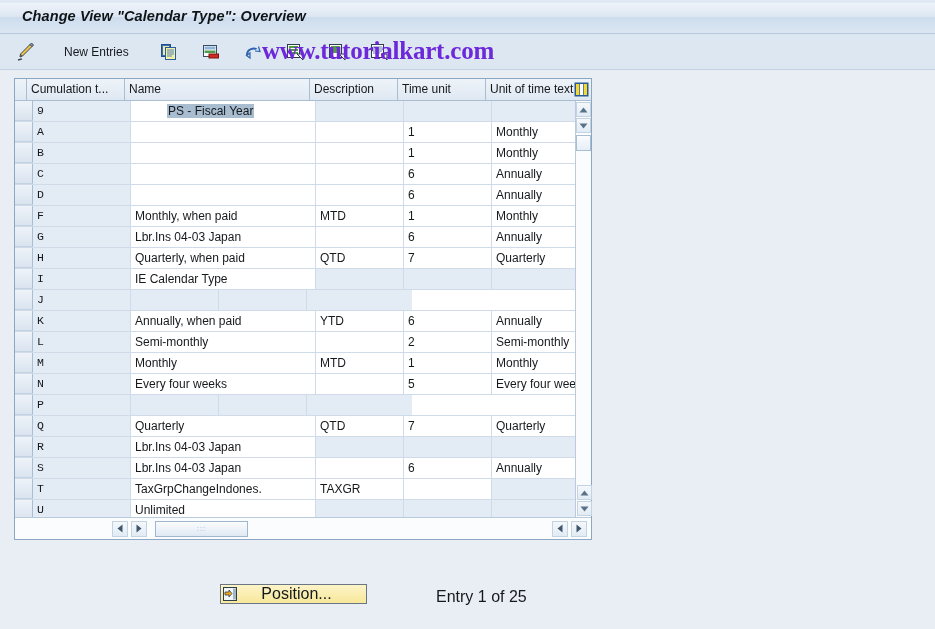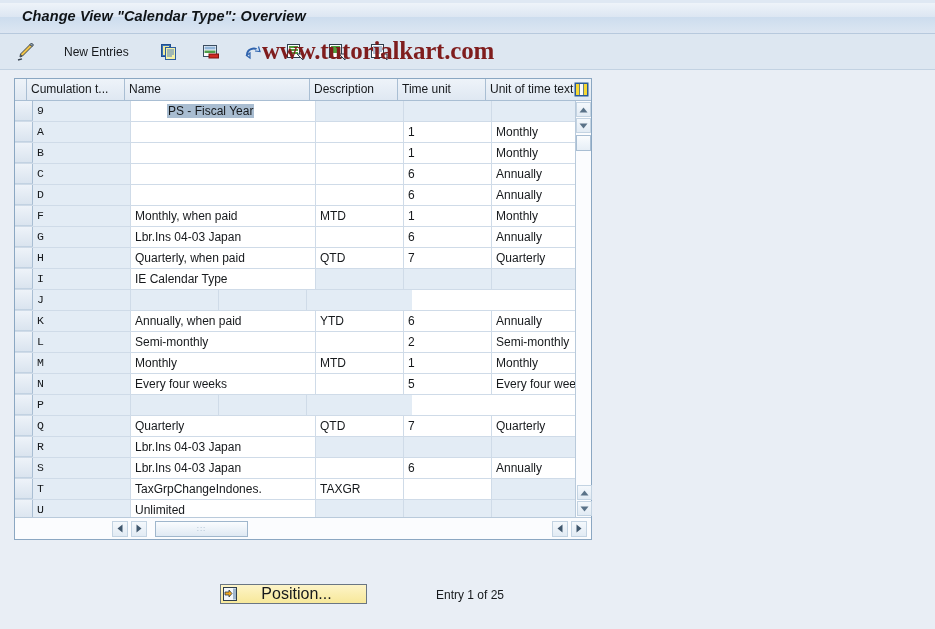--- a/index.html
+++ b/index.html
@@ -63,21 +63,21 @@
     color: #16191c;
     margin: 0 12px 0 8px;
     white-space: nowrap;
   }
   #watermark {
     position: absolute;
     left: 262px; top: 37px;
     font-family: "Liberation Serif", serif;
     font-size: 25px;
     font-weight: bold;
-    color: #7f1d1d;
+    color: #6d28d9;
     white-space: nowrap;
     letter-spacing: -0.2px;
   }
 
   
   #grid-panel {
     position: absolute;
     left: 14px; top: 78px;
     width: 578px; height: 462px;
     border: 1px solid #8ba7c2;
@@ -225,21 +225,21 @@
   }
   #position-button .pb-ico { width: 20px; display:flex; align-items:center; justify-content:center; }
   #position-label {
     flex: 1; text-align: center;
     font-size: 16px; color: #16191c;
     padding-right: 14px;
   }
   #entry-status {
     position: absolute;
     left: 436px; top: 588px;
-    font-size: 12px;
+    font-size: 16px;
     color: #16191c;
     white-space: nowrap;
   }
   .arr { display:block; }
 </style>
 </head>
 <body>
 
 <div id="titlebar">
   <div class="tline"></div>

